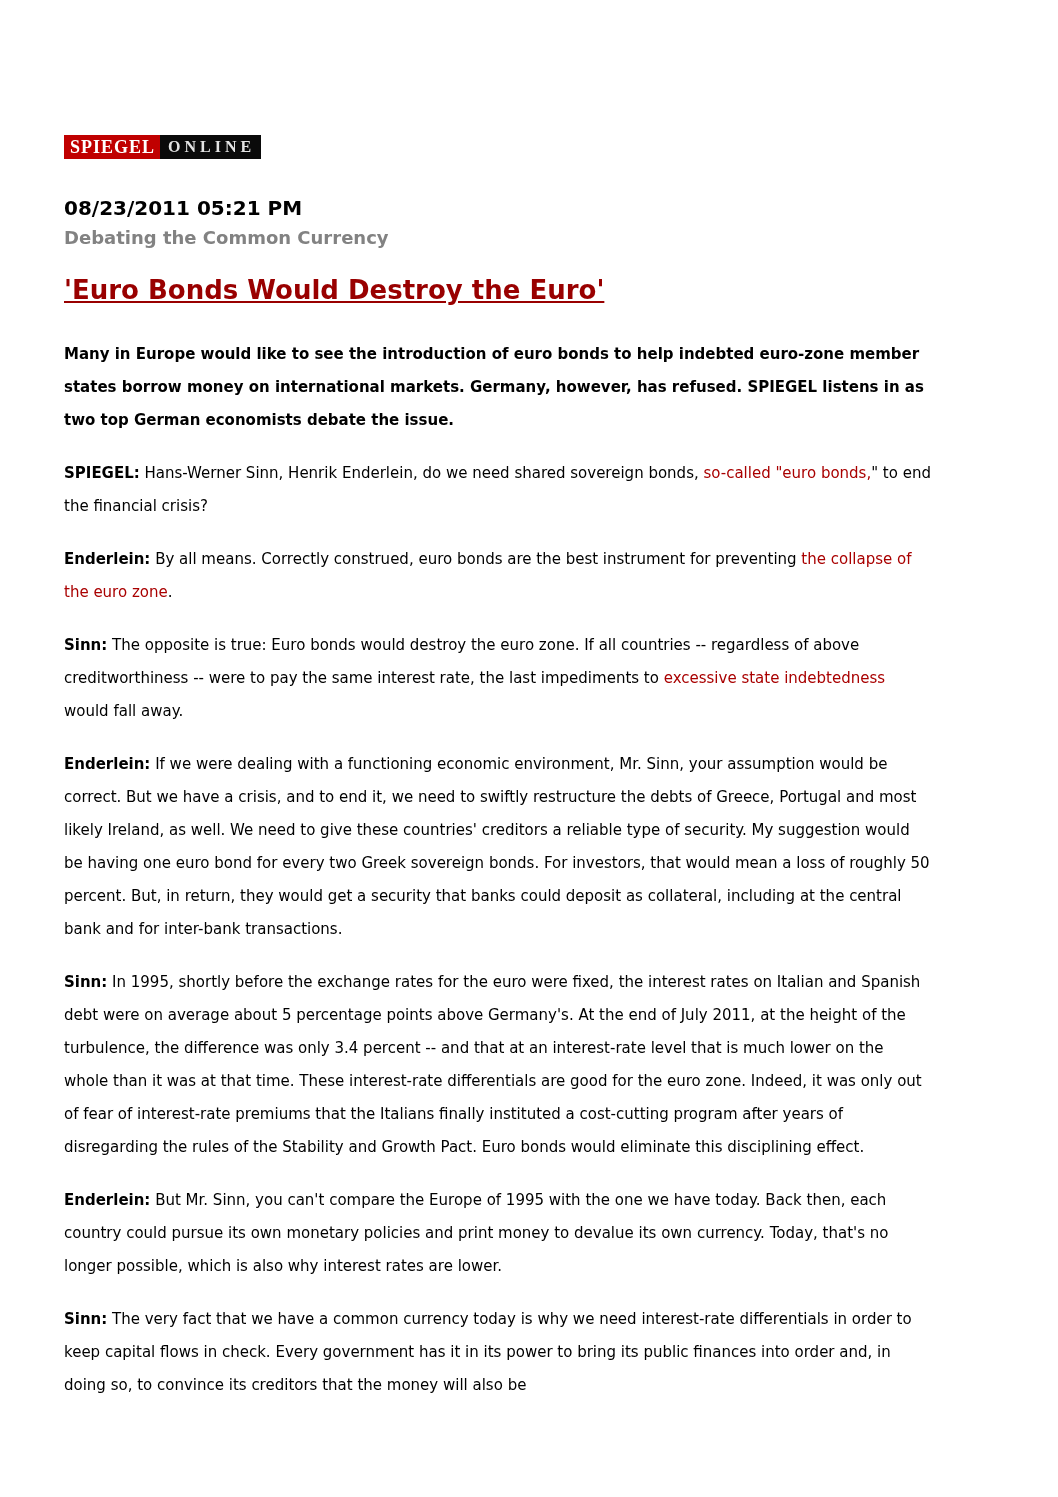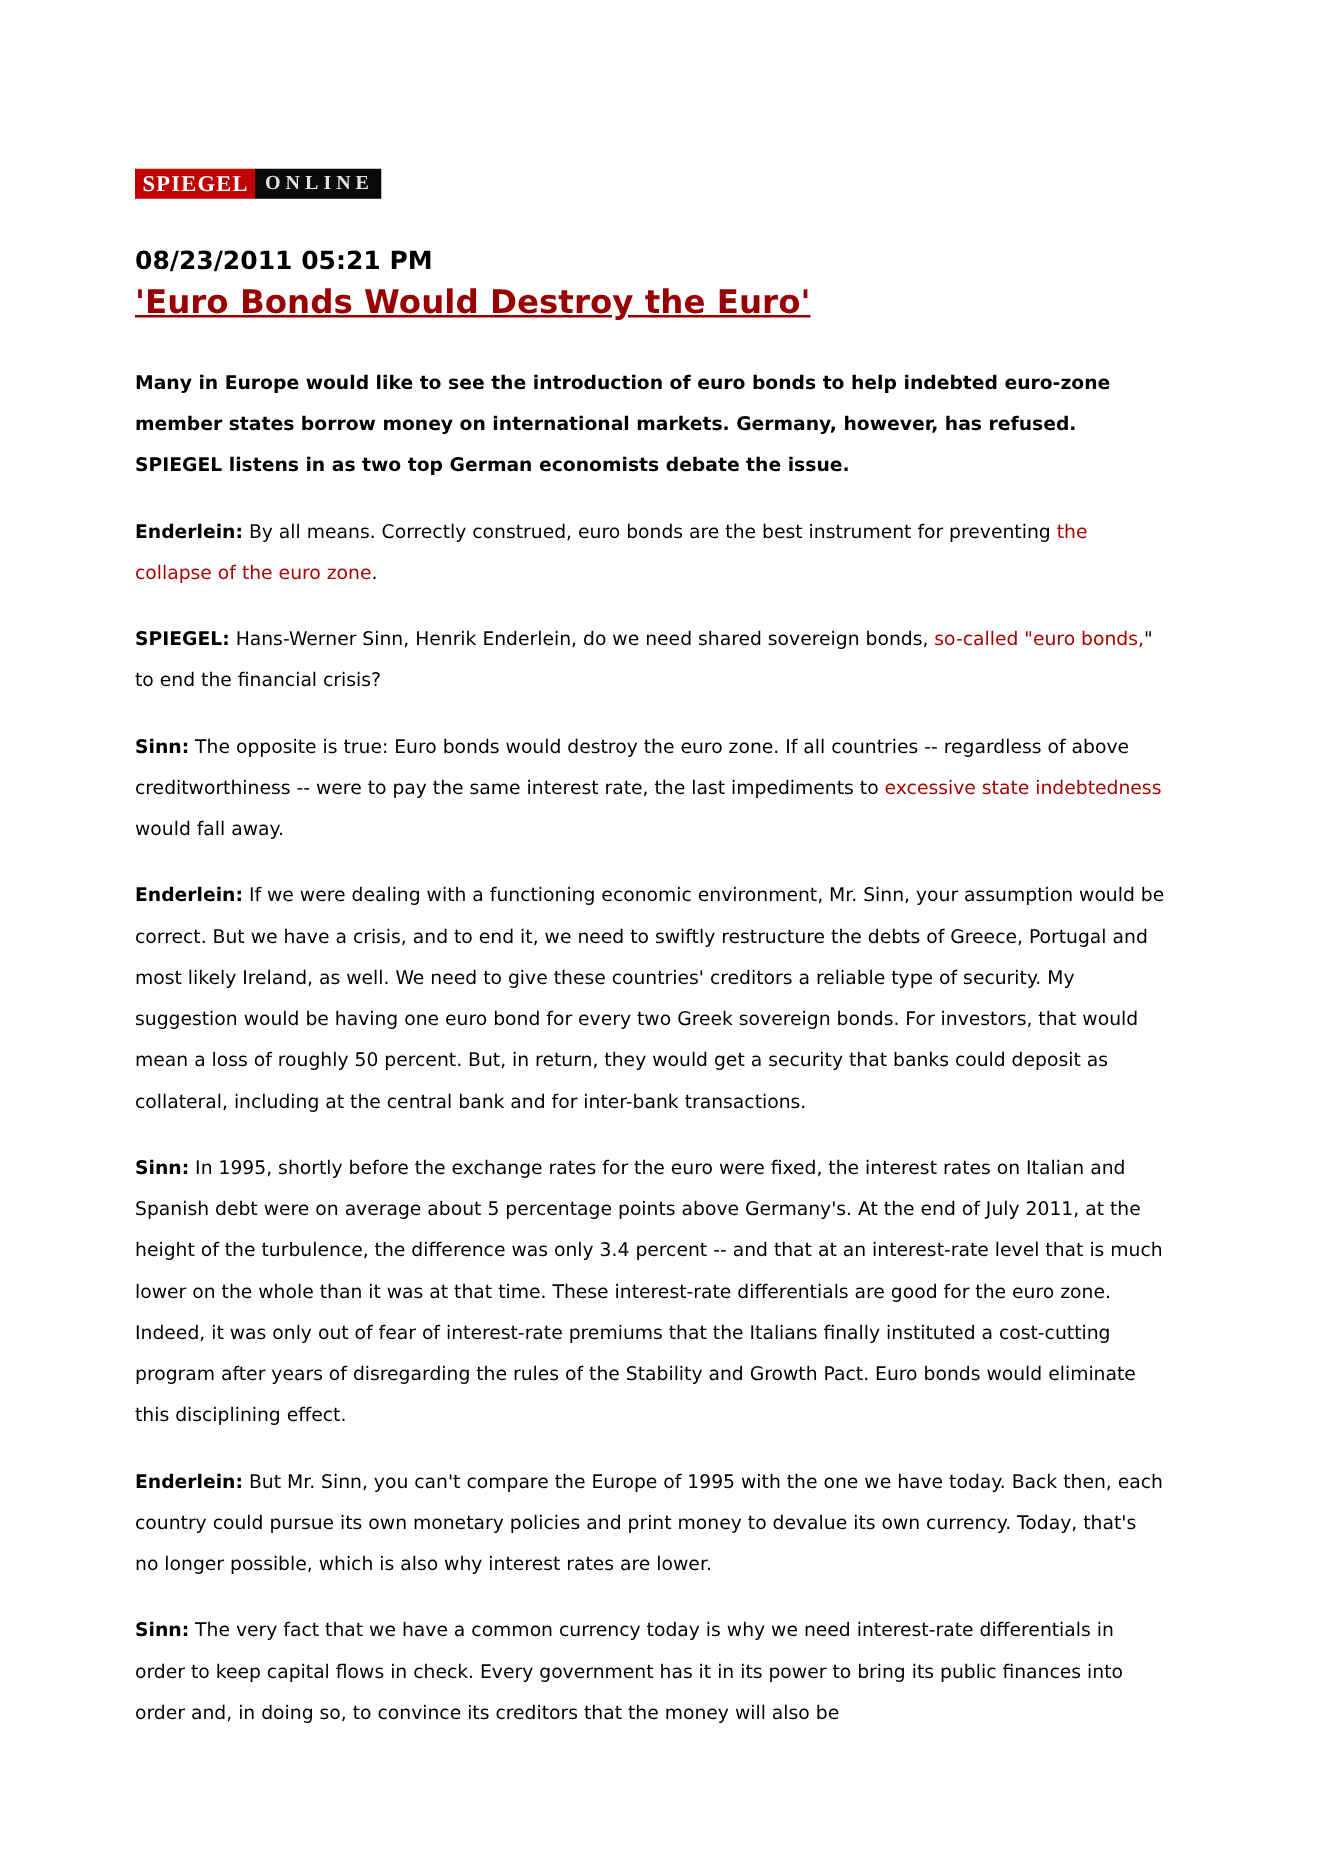--- a/index.html
+++ b/index.html
@@ -10,21 +10,21 @@
   body {
     width: 1058px;
     height: 1497px;
     font-family: "DejaVu Sans", sans-serif;
     color: #000000;
     overflow: hidden;
   }
   .page {
     box-sizing: border-box;
     width: 1058px;
-    padding: 135px 126px 0 108px;
+    padding: 135px 126px 0 64px;
   }
   .logo {
     margin: 0 0 37px 0;
     font-size: 0;
     white-space: nowrap;
   }
   .logo-spiegel {
     display: inline-block;
     vertical-align: top;
     background: #c00000;
@@ -95,28 +95,29 @@
 <body>
 
 <div class="page">
 
   <div class="logo">
     <span class="logo-spiegel">SPIEGEL</span><span class="logo-online">ONLINE</span>
   </div>
 
   <p class="date">08/23/2011 05:21 PM</p>
 
+  <p class="kicker">Debating the Common Currency</p>
 
   <h1 class="title">'Euro Bonds Would Destroy the Euro'</h1>
 
   <p class="intro">Many in Europe would like to see the introduction of euro bonds to help indebted euro-zone member states borrow money on international markets. Germany, however, has refused. SPIEGEL listens in as two top German economists debate the issue.</p>
 
   <div id="article-body">
+      <p class="para"><span class="seg-speaker">SPIEGEL:</span><span class="seg-text"> Hans-Werner Sinn, Henrik Enderlein, do we need shared sovereign bonds, </span><span class="seg-link">so-called "euro bonds,</span><span class="seg-text">" to end the financial crisis?</span></p>
       <p class="para"><span class="seg-speaker">Enderlein:</span><span class="seg-text"> By all means. Correctly construed, euro bonds are the best instrument for preventing </span><span class="seg-link">the collapse of the euro zone</span><span class="seg-text">.</span></p>
-      <p class="para"><span class="seg-speaker">SPIEGEL:</span><span class="seg-text"> Hans-Werner Sinn, Henrik Enderlein, do we need shared sovereign bonds, </span><span class="seg-link">so-called "euro bonds,</span><span class="seg-text">" to end the financial crisis?</span></p>
       <p class="para"><span class="seg-speaker">Sinn:</span><span class="seg-text"> The opposite is true: Euro bonds would destroy the euro zone. If all countries -- regardless of above creditworthiness -- were to pay the same interest rate, the last impediments to </span><span class="seg-link">excessive state indebtedness</span><span class="seg-text"> would fall away.</span></p>
       <p class="para"><span class="seg-speaker">Enderlein:</span><span class="seg-text"> If we were dealing with a functioning economic environment, Mr. Sinn, your assumption would be correct. But we have a crisis, and to end it, we need to swiftly restructure the debts of Greece, Portugal and most likely Ireland, as well. We need to give these countries' creditors a reliable type of security. My suggestion would be having one euro bond for every two Greek sovereign bonds. For investors, that would mean a loss of roughly 50 percent. But, in return, they would get a security that banks could deposit as collateral, including at the central bank and for inter-bank transactions.</span></p>
       <p class="para"><span class="seg-speaker">Sinn:</span><span class="seg-text"> In 1995, shortly before the exchange rates for the euro were fixed, the interest rates on Italian and Spanish debt were on average about 5 percentage points above Germany's. At the end of July 2011, at the height of the turbulence, the difference was only 3.4 percent -- and that at an interest-rate level that is much lower on the whole than it was at that time. These interest-rate differentials are good for the euro zone. Indeed, it was only out of fear of interest-rate premiums that the Italians finally instituted a cost-cutting program after years of disregarding the rules of the Stability and Growth Pact. Euro bonds would eliminate this disciplining effect.</span></p>
       <p class="para"><span class="seg-speaker">Enderlein:</span><span class="seg-text"> But Mr. Sinn, you can't compare the Europe of 1995 with the one we have today. Back then, each country could pursue its own monetary policies and print money to devalue its own currency. Today, that's no longer possible, which is also why interest rates are lower.</span></p>
       <p class="para"><span class="seg-speaker">Sinn:</span><span class="seg-text"> The very fact that we have a common currency today is why we need interest-rate differentials in order to keep capital flows in check. Every government has it in its power to bring its public finances into order and, in doing so, to convince its creditors that the money will also be</span></p>
     </div>
 
 </div>
 
 </body></html>

